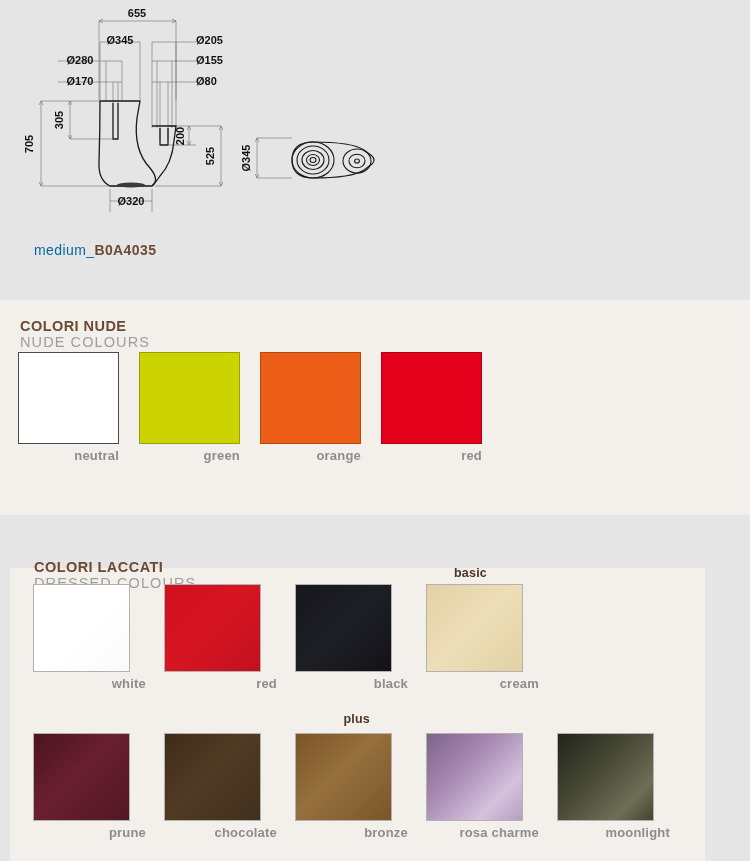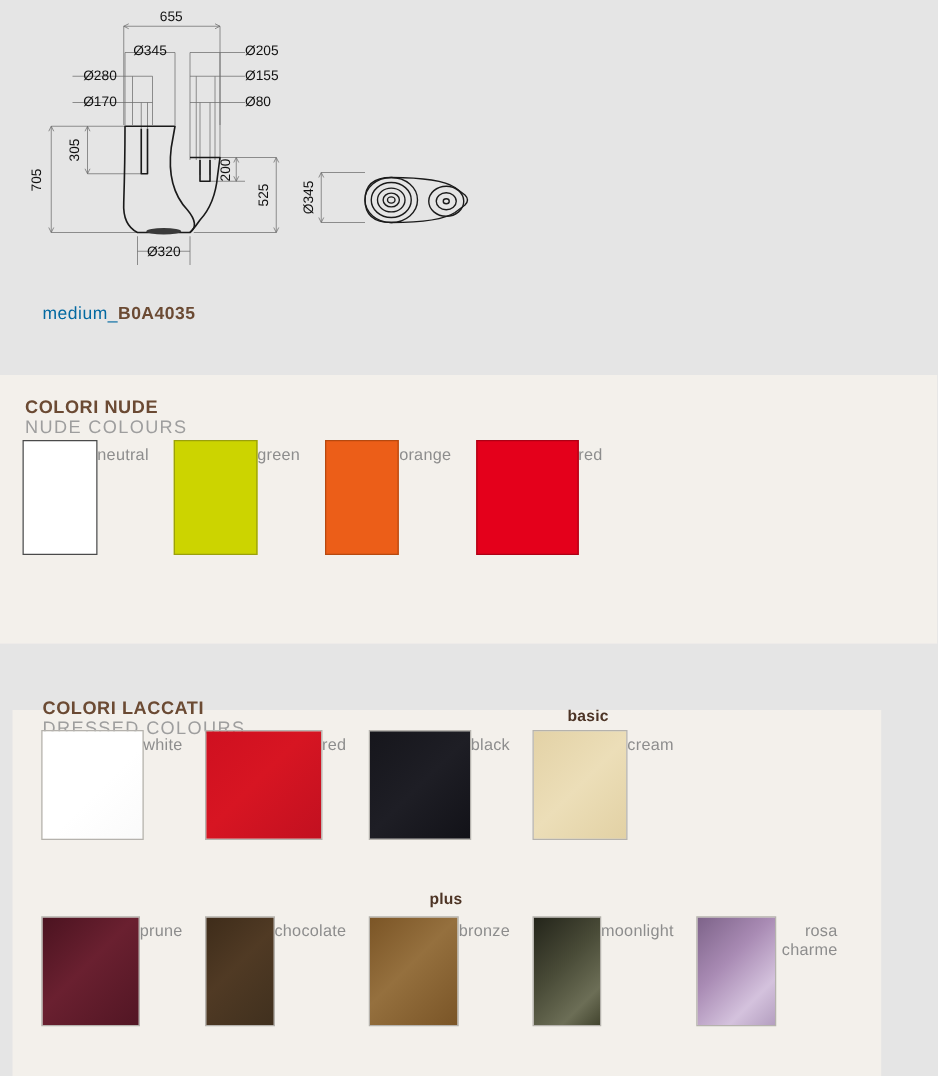--- a/index.html
+++ b/index.html
@@ -11,42 +11,42 @@
   }
 
   
   .band{position:absolute;left:0;width:750px;}
   #band-drawing{top:0;height:300px;background:#e5e5e5;}
   #band-nude{top:300px;height:215px;background:#f3f0eb;}
   #band-laccati-gray{top:515px;height:346px;background:#e5e5e5;}
   #panel-laccati{position:absolute;left:10px;top:568px;width:695px;height:293px;background:#f3f0eb;}
 
   
-  #drawing{position:absolute;left:0;top:0;width:420px;height:230px;}
+  #drawing{position:absolute;left:0;top:0;width:420px;height:230px;font-weight:bold;}
   #product-code{
     position:absolute;left:34px;top:242px;font-size:14px;letter-spacing:.4px;
   }
   #product-code .pc-prefix{color:#0369a1;}
   #product-code .pc-value{color:#6b4a33;font-weight:bold;}
 
   
   .sec-head{position:absolute;}
   .sec-title{
     font-size:14.5px;font-weight:bold;color:#6b4a33;letter-spacing:.45px;
     line-height:16px;
   }
   .sec-sub{
     font-size:14.5px;color:#9e9e9e;letter-spacing:1.1px;line-height:17px;
   }
   #head-nude{left:20px;top:318px;}
   #head-laccati{left:34px;top:559px;}
 
   
   .swatch-row{position:absolute;display:flex;}
-  .swatch-cell{display:flex;flex-direction:row;}
+  .swatch-cell{display:flex;flex-direction:column;font-weight:bold;}
   .swatch{
     box-sizing:border-box;
     border:1px solid #b5b2ad;
   }
   .swatch-label{
     text-align:right;font-size:13px;color:#8d8d8d;
     margin-top:4px;letter-spacing:.2px;
   }
   .group-tag{
     position:absolute;font-size:12.5px;font-weight:bold;color:#4d3425;
@@ -255,20 +255,20 @@
     </div>
     <div class="swatch-cell">
       <div class="swatch" style="background: linear-gradient(135deg, rgb(62, 44, 26) 0%, rgb(80, 58, 36) 45%, rgb(64, 48, 30) 100%);"></div>
       <div class="swatch-label">chocolate</div>
     </div>
     <div class="swatch-cell">
       <div class="swatch" style="background: linear-gradient(135deg, rgb(123, 85, 38) 0%, rgb(149, 112, 62) 45%, rgb(122, 85, 39) 100%);"></div>
       <div class="swatch-label">bronze</div>
     </div>
     <div class="swatch-cell">
+      <div class="swatch" style="background: linear-gradient(135deg, rgb(125, 99, 137) 0%, rgb(169, 139, 180) 40%, rgb(212, 194, 221) 75%, rgb(180, 159, 192) 100%);"></div>
+      <div class="swatch-label">rosa charme</div>
+    </div>
+    <div class="swatch-cell">
       <div class="swatch" style="background: linear-gradient(135deg, rgb(35, 36, 26) 0%, rgb(74, 76, 56) 45%, rgb(108, 110, 86) 78%, rgb(67, 69, 47) 100%);"></div>
       <div class="swatch-label">moonlight</div>
     </div>
-    <div class="swatch-cell">
-      <div class="swatch" style="background: linear-gradient(135deg, rgb(125, 99, 137) 0%, rgb(169, 139, 180) 40%, rgb(212, 194, 221) 75%, rgb(180, 159, 192) 100%);"></div>
-      <div class="swatch-label">rosa charme</div>
-    </div>
   </div>
 
 </body></html>

